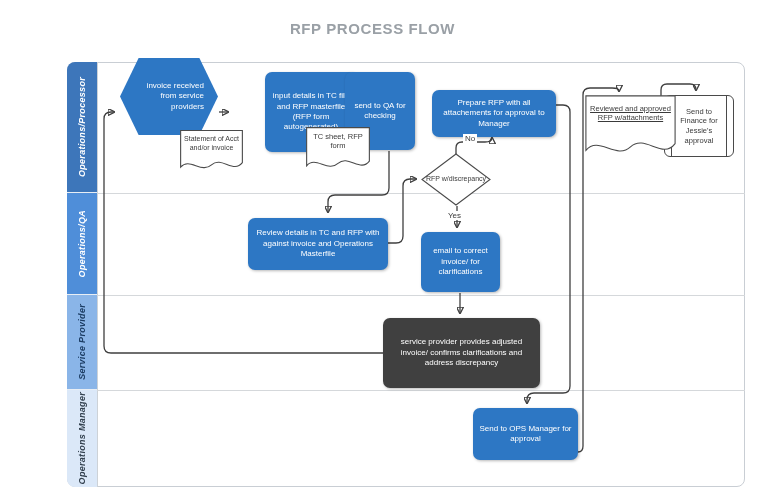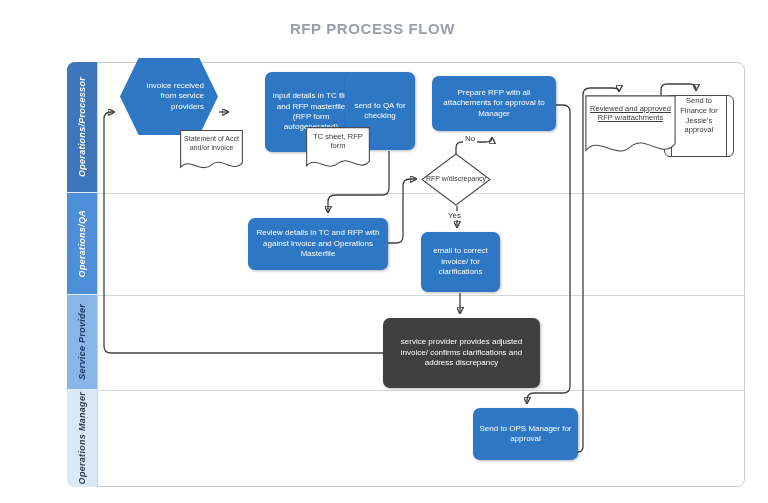--- a/index.html
+++ b/index.html
@@ -26,35 +26,35 @@
   .edges path{fill:none;stroke:#3f3f3f;stroke-width:1.3;}
   .node{position:absolute;display:flex;align-items:center;justify-content:center;
     text-align:center;color:#ffffff;font-size:8px;line-height:1.3;border-radius:7px;
     padding:2px 6px;box-sizing:border-box;z-index:4;
     box-shadow:1px 1px 3px rgba(0,0,0,.28);}
   #n-invoice{left:120px;top:58px;width:98px;height:77px;border-radius:0;
     clip-path:polygon(19% 0%,81% 0%,100% 50%,81% 100%,19% 100%,0% 50%);
     padding:2px 14px;box-shadow:none;text-align:right;}
   #n-input{left:233px;top:72px;width:92px;height:80px;margin-left:32px;}
   #n-sendqa{left:345px;top:72px;width:70px;height:78px;}
-  #n-prepare{left:432px;top:76px;width:124px;height:55px;}
+  #n-prepare{left:432px;top:90px;width:124px;height:47px;}
   #n-review{left:248px;top:218px;width:140px;height:52px;}
   #n-email{left:421px;top:232px;width:79px;height:60px;}
   #n-sp{left:383px;top:318px;width:157px;height:70px;}
   #n-ops{left:473px;top:408px;width:105px;height:52px;}
   .doc{position:absolute;z-index:5;color:#3a3a3a;text-align:center;font-size:7.5px;line-height:1.25;}
   .doc svg{position:absolute;left:0;top:0;width:100%;height:100%;}
   .doc .doc-label{position:relative;display:block;padding:5px 3px 0 3px;}
   #n-statement{left:180px;top:130px;width:63px;height:45px;font-size:7px;}
   #n-tcsheet{left:306px;top:127px;width:64px;height:47px;}
   #n-reviewed{left:585px;top:95px;width:91px;height:67px;text-decoration:underline;}
   #n-reviewed .doc-label{padding-top:9px;}
   #n-finance{left:664px;top:95px;width:70px;height:62px;position:absolute;z-index:4;
     background:#ffffff;border:1px solid #4a4a4a;border-radius:6px;box-sizing:border-box;
-    display:flex;align-items:flex-start;justify-content:center;text-align:center;
+    display:flex;align-items:center;justify-content:center;text-align:center;
     color:#3a3a3a;font-size:7.5px;line-height:1.3;}
   .predef-line{position:absolute;top:0;bottom:0;width:0;border-left:1px solid #4a4a4a;}
   .predef-line.l{left:6px;} .predef-line.r{right:6px;}
   #n-diamond{left:421px;top:153px;width:70px;height:53px;position:absolute;z-index:4;}
   #n-diamond svg{position:absolute;left:0;top:0;width:100%;height:100%;}
   #n-diamond .diamond-label{position:absolute;left:0;top:0;right:0;bottom:0;
     display:flex;align-items:center;justify-content:center;text-align:center;
     font-size:7px;line-height:1.2;color:#3a3a3a;}
   .edge-label{position:absolute;z-index:6;background:#ffffff;padding:0 2px;
     font-size:8px;color:#3a3a3a;}

